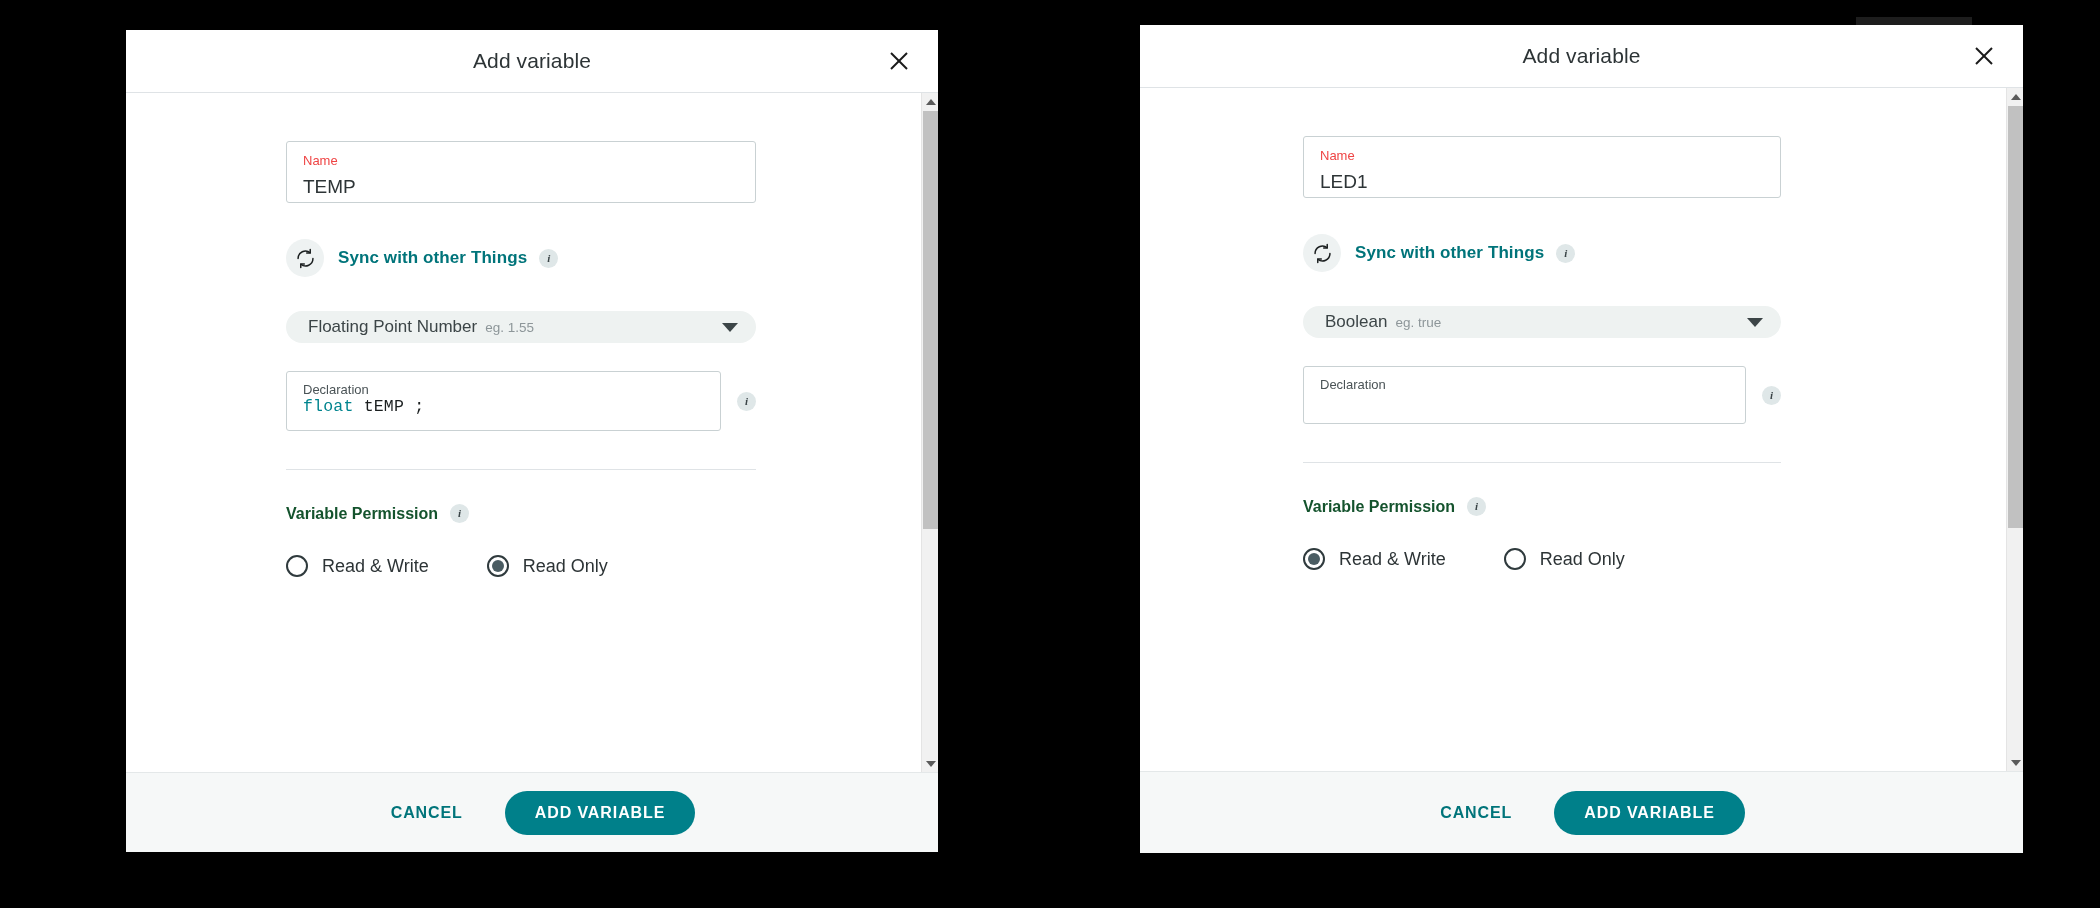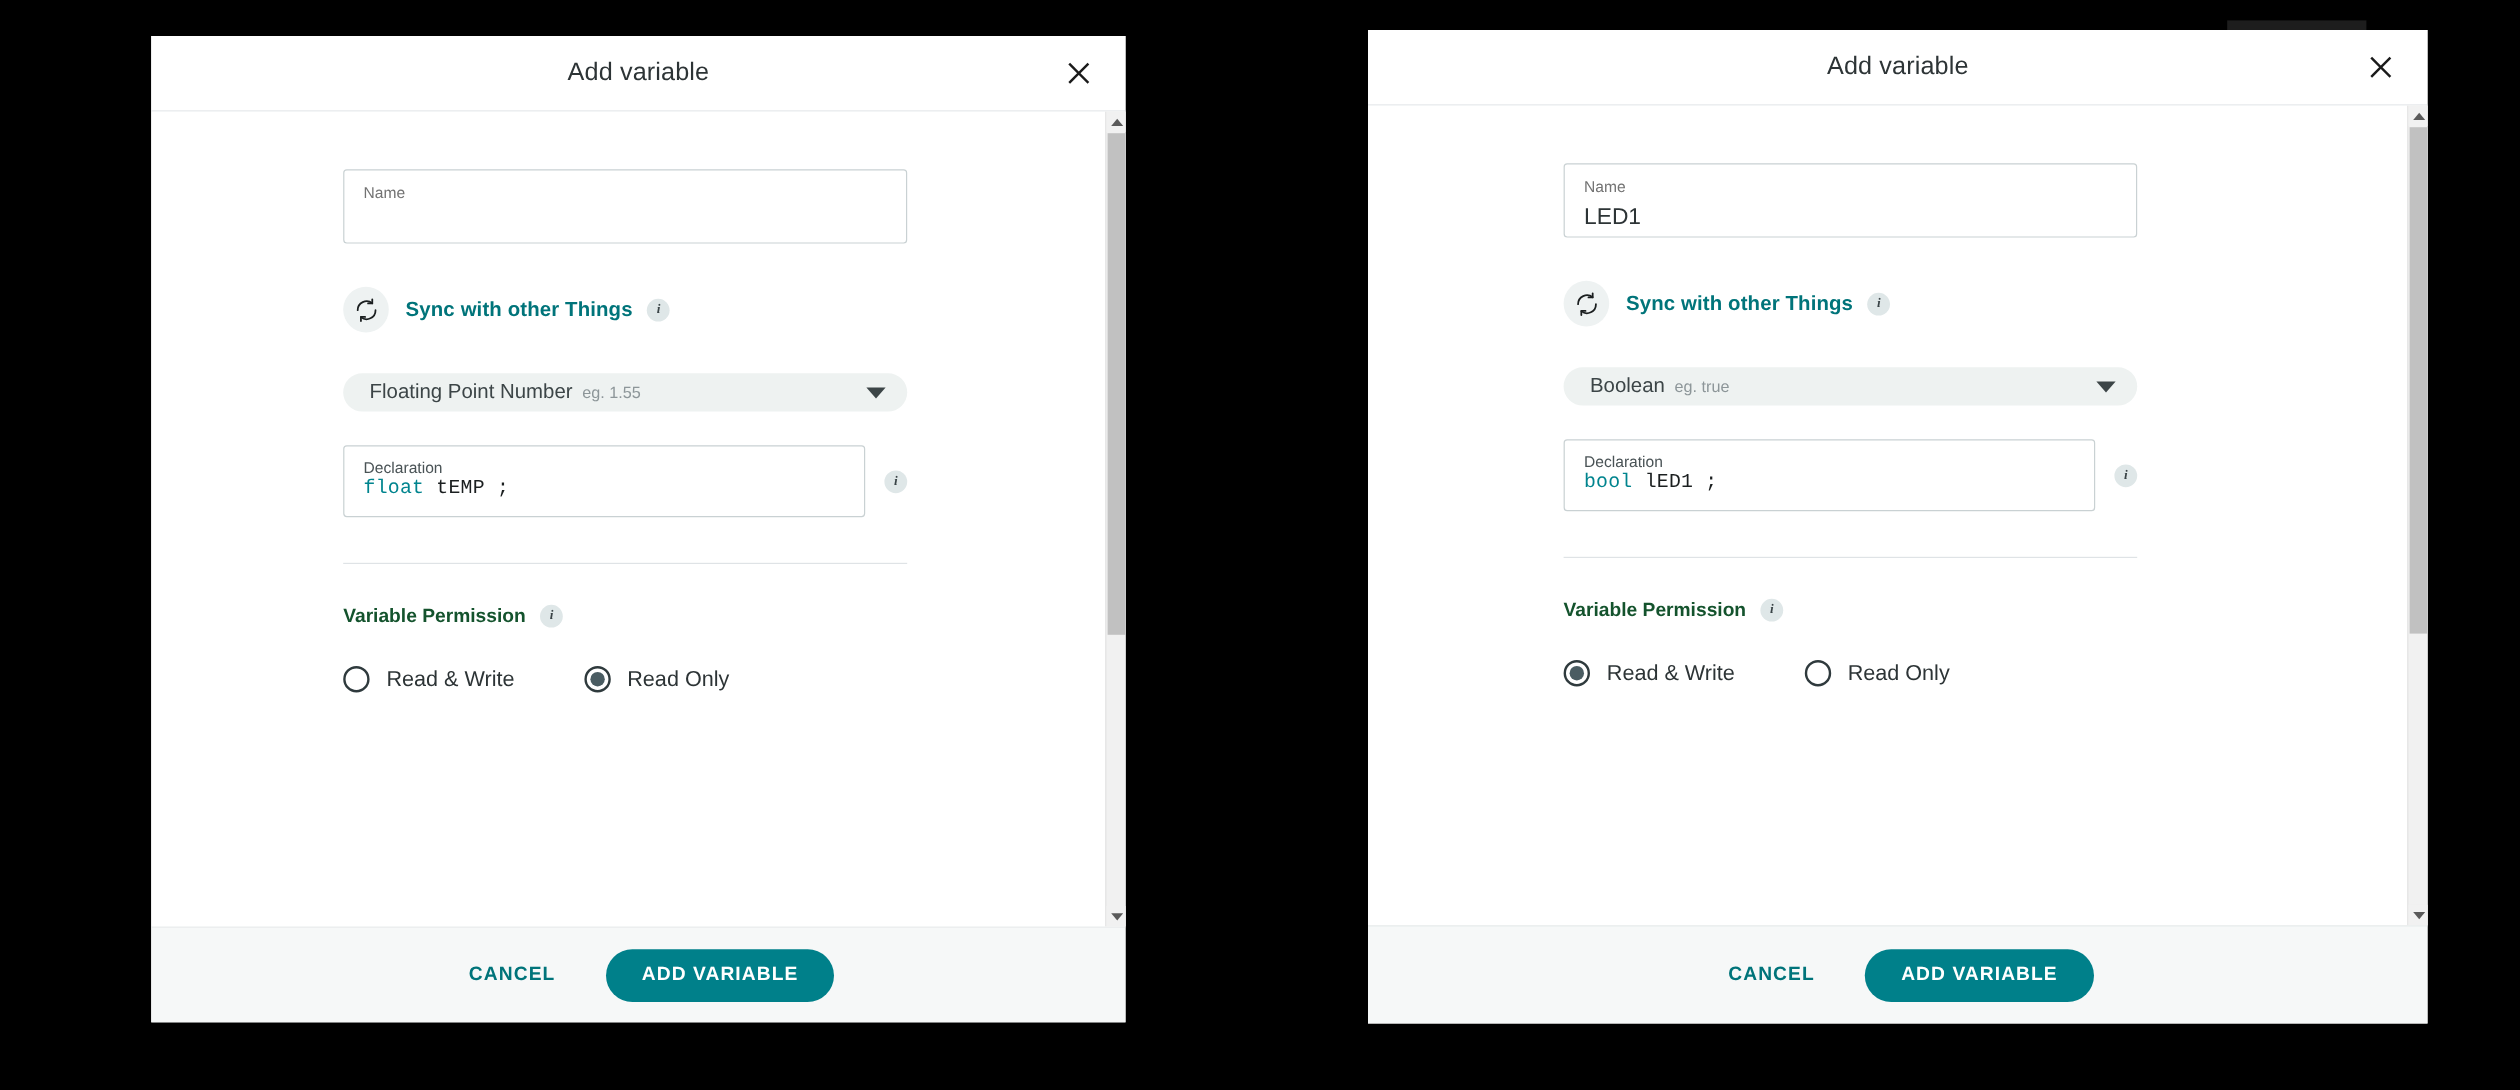--- a/index.html
+++ b/index.html
@@ -73,21 +73,21 @@
 
   
   .outlined-field {
     border: 1px solid #c9d1d3;
     border-radius: 3px;
     padding: 12px 16px 14px 16px;
     background: #fff;
   }
   .field-label {
     font-size: 13px;
-    color: #737373;
+    color: #ef4444;
     line-height: 1.2;
     margin-bottom: 6px;
   }
   .field-value {
     font-size: 19px;
     color: #2d3436;
     line-height: 1.3;
     min-height: 25px;
   }
   #name-field-left  { height: 62px; padding-top: 11px; }
@@ -341,20 +341,21 @@
         </svg>
       </div>
     </div>
 
     <div class="dlg-body-wrap">
       <div class="dlg-body">
         <div class="inner">
 
           <div class="outlined-field" id="name-field-left">
             <div class="field-label">Name</div>
+            <div class="field-value" placeholder="Name">TEMP</div>
           </div>
 
           <div class="sync-row">
             <div class="sync-icon-circle">
               <svg width="21" height="21" viewBox="0 0 24 24" fill="none" stroke="#1b1f20" stroke-width="1.7" stroke-linecap="round" stroke-linejoin="round" aria-hidden="true">
                 <path d="M20.5 12a8.5 8.5 0 0 1-13.9 6.6"></path>
                 <path d="M3.5 12a8.5 8.5 0 0 1 13.9-6.6"></path>
                 <polyline points="17.4 1.6 17.4 5.6 13.4 5.6"></polyline>
                 <polyline points="6.6 22.4 6.6 18.4 10.6 18.4"></polyline>
               </svg>
@@ -454,24 +455,20 @@
 
           <div class="type-select">
             <span class="type-name">Boolean</span>
             <span class="type-eg">eg. true</span>
             <span class="caret"></span>
           </div>
 
           <div class="decl-row">
             <div class="decl-box">
               <div class="decl-label">Declaration</div>
-              <div class="decl-code">
-                <span class="kw">bool</span>
-                <span>lED1 ;</span>
-              </div>
             </div>
             <span class="info-badge decl-info">i</span>
           </div>
 
           <div class="divider"></div>
 
           <div class="perm-head">
             <span class="perm-title">Variable Permission</span>
             <span class="info-badge">i</span>
           </div>

